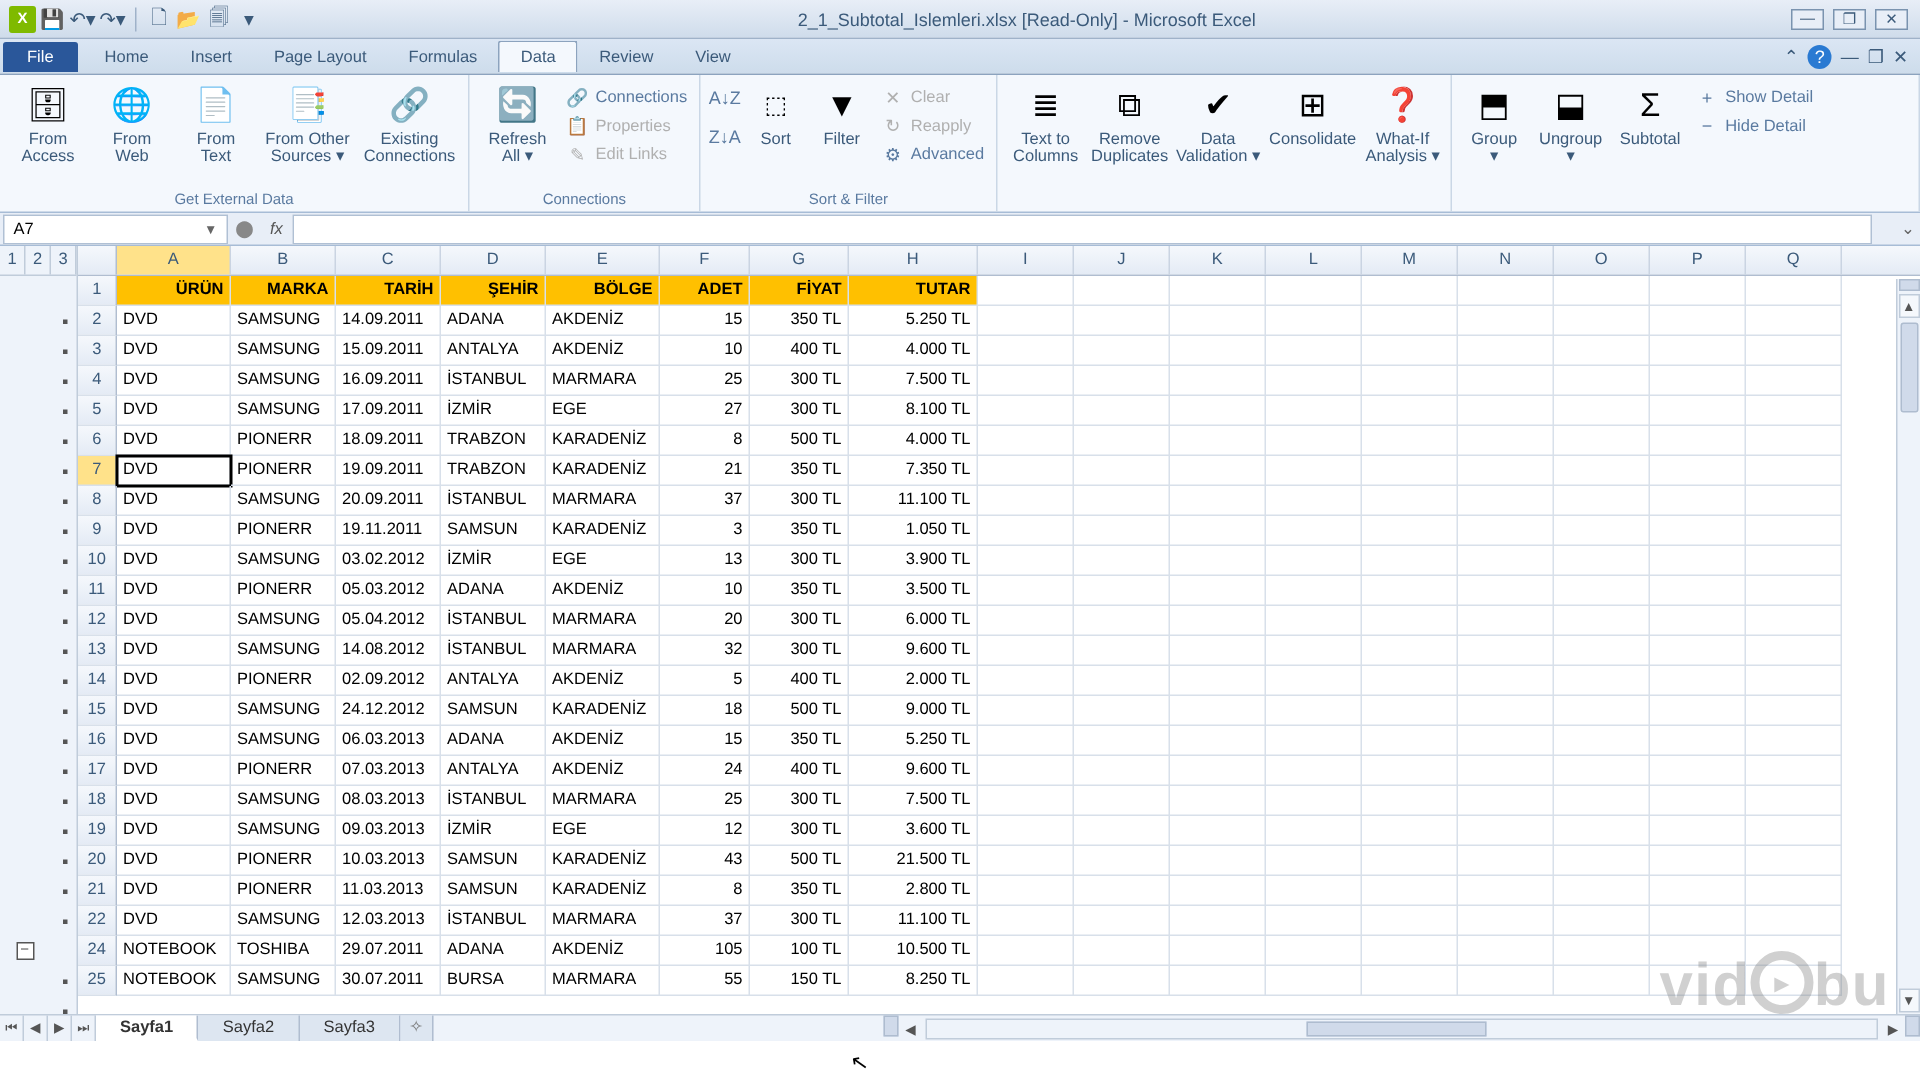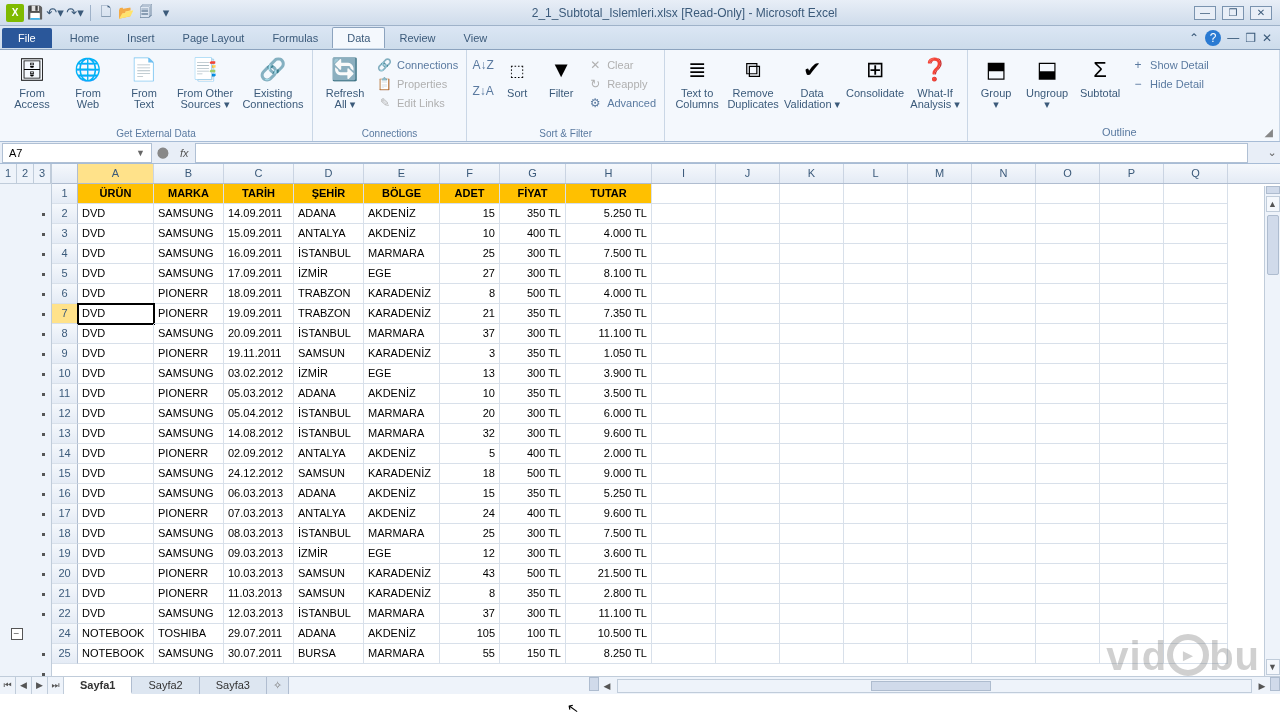--- a/index.html
+++ b/index.html
@@ -57,21 +57,21 @@
 .colhdrs { height:20px; display:flex; background:linear-gradient(#f5f8fc,#e4ebf5); border-bottom:1px solid #b0bdd0; }
 .rowhdr-spacer { width:26px; border-right:1px solid #b0bdd0; background:linear-gradient(#f5f8fc,#e4ebf5);}
 .ch { border-right:1px solid #cad4e2; text-align:center; color:#3b5a7a; line-height:19px; }
 .ch.sel { background:#ffe28a; }
 .rows { flex:1; overflow:hidden; position:relative;}
 .row { height:20px; display:flex; }
 .rh { width:26px; background:linear-gradient(#f5f8fc,#e4ebf5); border-right:1px solid #b0bdd0; border-bottom:1px solid #d8e0ea; text-align:center; color:#3b5a7a; line-height:19px;}
 .rh.sel { background:#ffe28a; }
 .cell { border-right:1px solid #d8e0ea; border-bottom:1px solid #d8e0ea; padding:0 4px; line-height:19px; white-space:nowrap; overflow:hidden; color:#000;}
 .cell.r { text-align:right; }
-.hdrcell { background:#ffc000; font-weight:bold; text-align:center; }
+.hdrcell { background:#ffc000; font-weight:bold; text-align:right; }
 .bold { font-weight:bold; }
 .selcell { outline:2px solid #000; outline-offset:-1px; background:#fff;}
 
 
 .cA{width:76px}.cB{width:70px}.cC{width:70px}.cD{width:70px}.cE{width:76px}.cF{width:60px}.cG{width:66px}.cH{width:86px}
 .cI,.cJ,.cK,.cL,.cM,.cN,.cO,.cP,.cQ{width:64px}
 
 
 .vscroll { position:absolute; right:0; top:22px; width:16px; bottom:0; background:#eef3fa; border-left:1px solid #c0ccda; display:flex; flex-direction:column; align-items:center;}
 .vscroll .arr { height:16px; width:14px; display:flex; align-items:center; justify-content:center; color:#555; font-size:9px; border:1px solid #c0ccda; background:#f5f8fc; margin:1px 0;}
@@ -276,21 +276,20 @@
         <div class="smbtn">
             <span class="smico">+</span>
             <span>Show Detail</span>
           </div>
         <div class="smbtn">
             <span class="smico">−</span>
             <span>Hide Detail</span>
           </div>
       </div>
     </div>
-    <div class="group-lbl"><span>Outline</span> <span style="float:right;color:#888">◢</span></div>
   </div>
 </div>
 
 <div class="fbar">
   <div class="namebox">
       <span>A7</span>
       <span class="dd">▼</span>
     </div>
   <div style="width:22px;text-align:center;color:#888">⬤</div>
   <div class="fx">fx</div>

